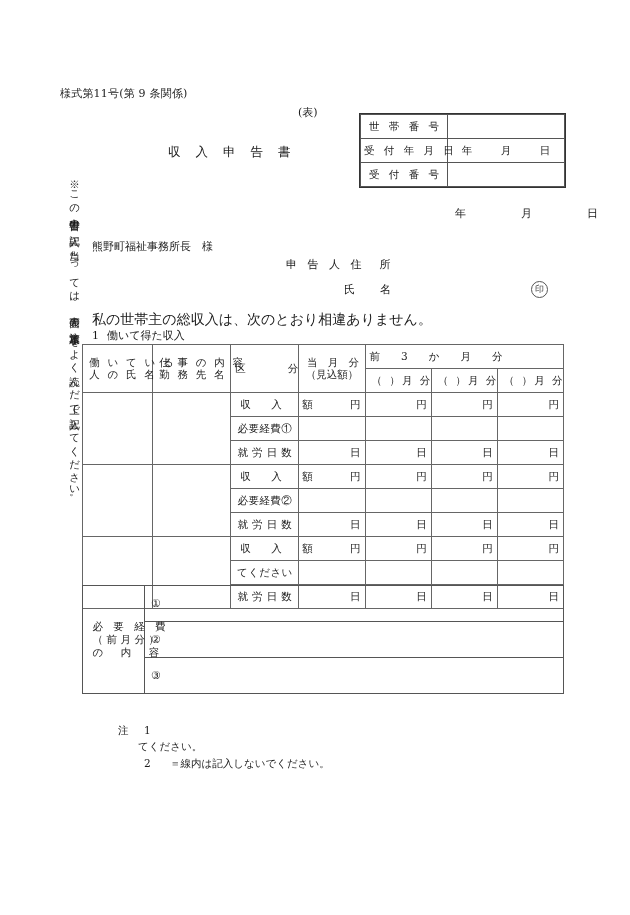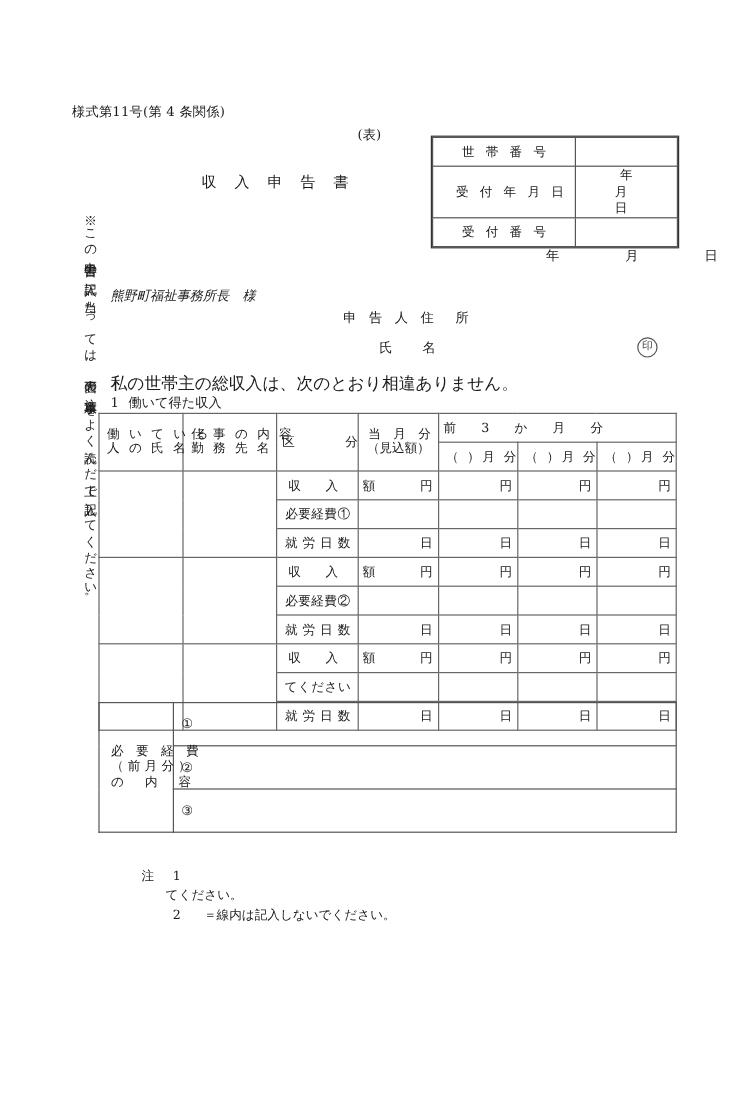--- a/index.html
+++ b/index.html
@@ -52,21 +52,21 @@
     font-size: 10.5px;
   }
   #receipt-box table {
     border-collapse: collapse;
     width: 100%;
     table-layout: fixed;
   }
   #receipt-box td {
     border: 1px solid #555;
     height: 23px;
-    padding: 0 16px;
+    padding: 0 0;
     vertical-align: middle;
   }
   #receipt-box td.label {
     width: 86px;
     text-align: center;
     letter-spacing: 3px;
     text-indent: 3px;
     white-space: nowrap;
   }
   #receipt-box td.value {
@@ -97,30 +97,29 @@
     text-orientation: upright;
     letter-spacing: 1.2px;
     white-space: nowrap;
   }
 
   
   #addressee {
     left: 92px; top: 239px;
     font-size: 11px;
     white-space: nowrap;
-    font-style: italic;
   }
   #applicant-address {
     left: 286px; top: 257px;
     font-size: 11px;
     letter-spacing: 3.5px;
     white-space: nowrap;
   }
   #applicant-name {
-    left: 316px; top: 282px;
+    left: 344px; top: 282px;
     font-size: 11px;
     letter-spacing: 7px;
     white-space: nowrap;
   }
   #seal-mark {
     left: 531px; top: 281px;
     width: 15px; height: 15px;
     border: 1px solid #555;
     border-radius: 50%;
     font-size: 9px;
@@ -243,21 +242,21 @@
   #notes .note-row { display: flex; white-space: nowrap; }
   #notes .note-num { width: 26px; flex: none; }
   #notes .note-body { white-space: nowrap; }
   #notes .note-cont { margin-left: 26px; white-space: nowrap; }
 </style>
 </head>
 <body>
 
 <div class="page">
 
-  <div class="abs" id="form-number">様式第11号(第 4 条関係)</div>
+  <div class="abs" id="form-number">様式第11号(第 9 条関係)</div>
 
   <div class="abs" id="front-label">(表)</div>
 
   <div class="abs" id="doc-title">収 入 申 告 書</div>
 
   <div class="abs" id="receipt-box">
     <table>
       <tbody>
         <tr>
           <td class="label">世 帯 番 号</td>

